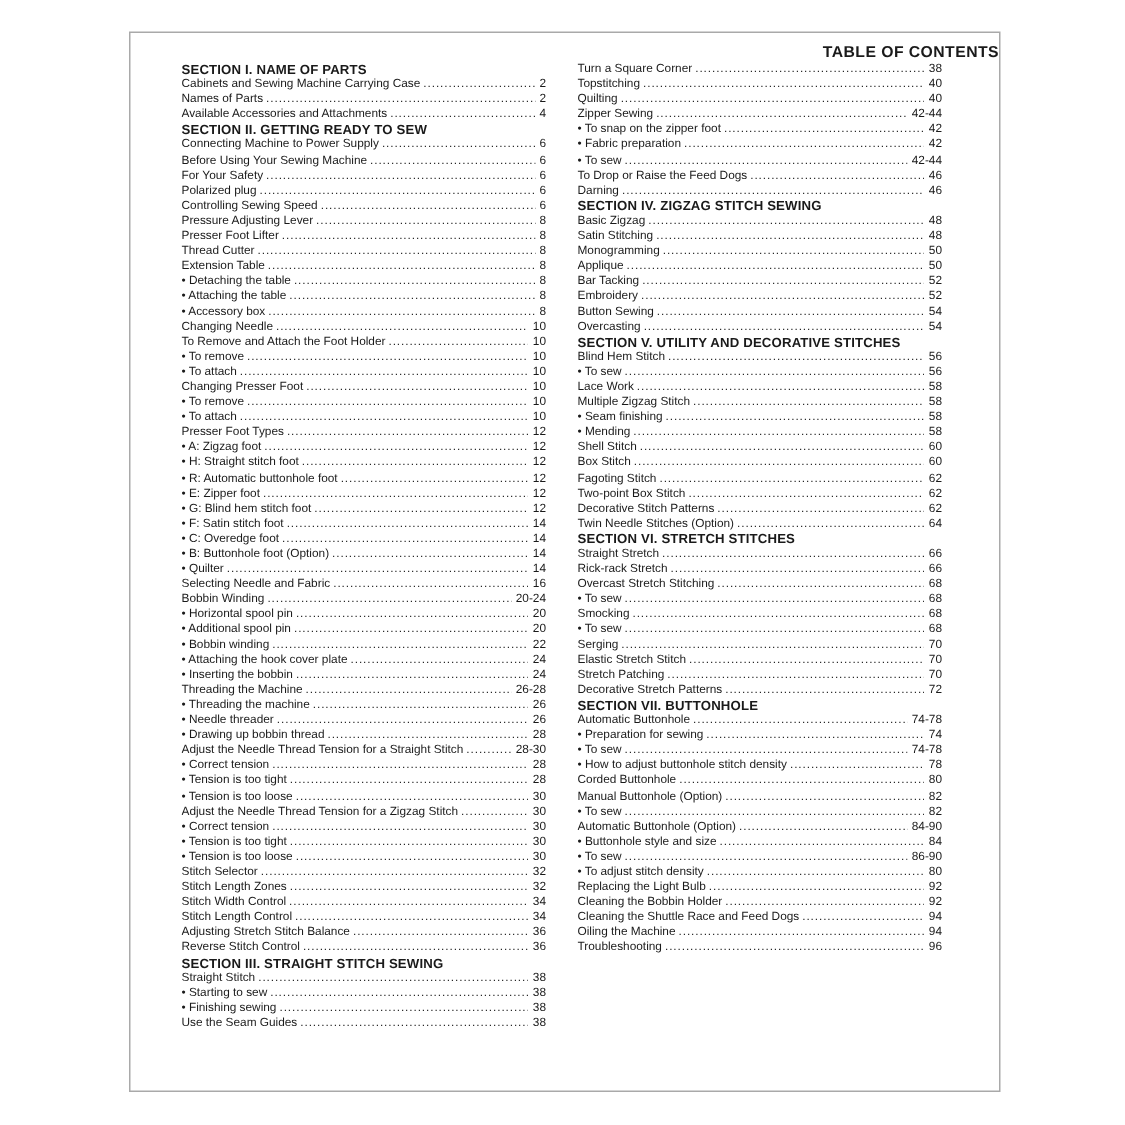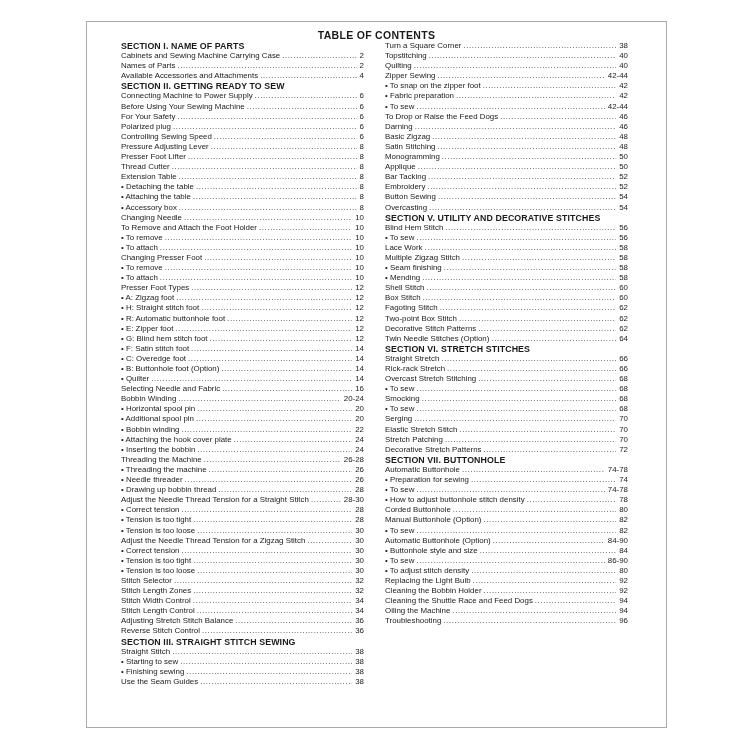--- a/index.html
+++ b/index.html
@@ -17,21 +17,21 @@
     left: 86px;
     top: 21px;
     width: 581px;
     height: 707px;
     box-sizing: border-box;
     border: 1px solid var(--frame, #a9a9a9);
     background: var(--bg, #ffffff);
   }
   .title {
     padding-top: 7px;
-    text-align: center;
+    text-align: right;
     font-size: 10.5px;
     font-weight: bold;
     letter-spacing: 0.3px;
     line-height: 12px;
   }
   .columns {
     display: flex;
     gap: 21px;
     padding: 0 38px 0 34px;
   }
@@ -429,20 +429,21 @@
         <div class="entry">
           <span class="label">To Drop or Raise the Feed Dogs</span>
           <span class="dots"></span>
           <span class="pg">46</span>
         </div>
         <div class="entry">
           <span class="label">Darning</span>
           <span class="dots"></span>
           <span class="pg">46</span>
         </div>
+        <div class="sec">SECTION IV. ZIGZAG STITCH SEWING</div>
         <div class="entry">
           <span class="label">Basic Zigzag</span>
           <span class="dots"></span>
           <span class="pg">48</span>
         </div>
         <div class="entry">
           <span class="label">Satin Stitching</span>
           <span class="dots"></span>
           <span class="pg">48</span>
         </div>

